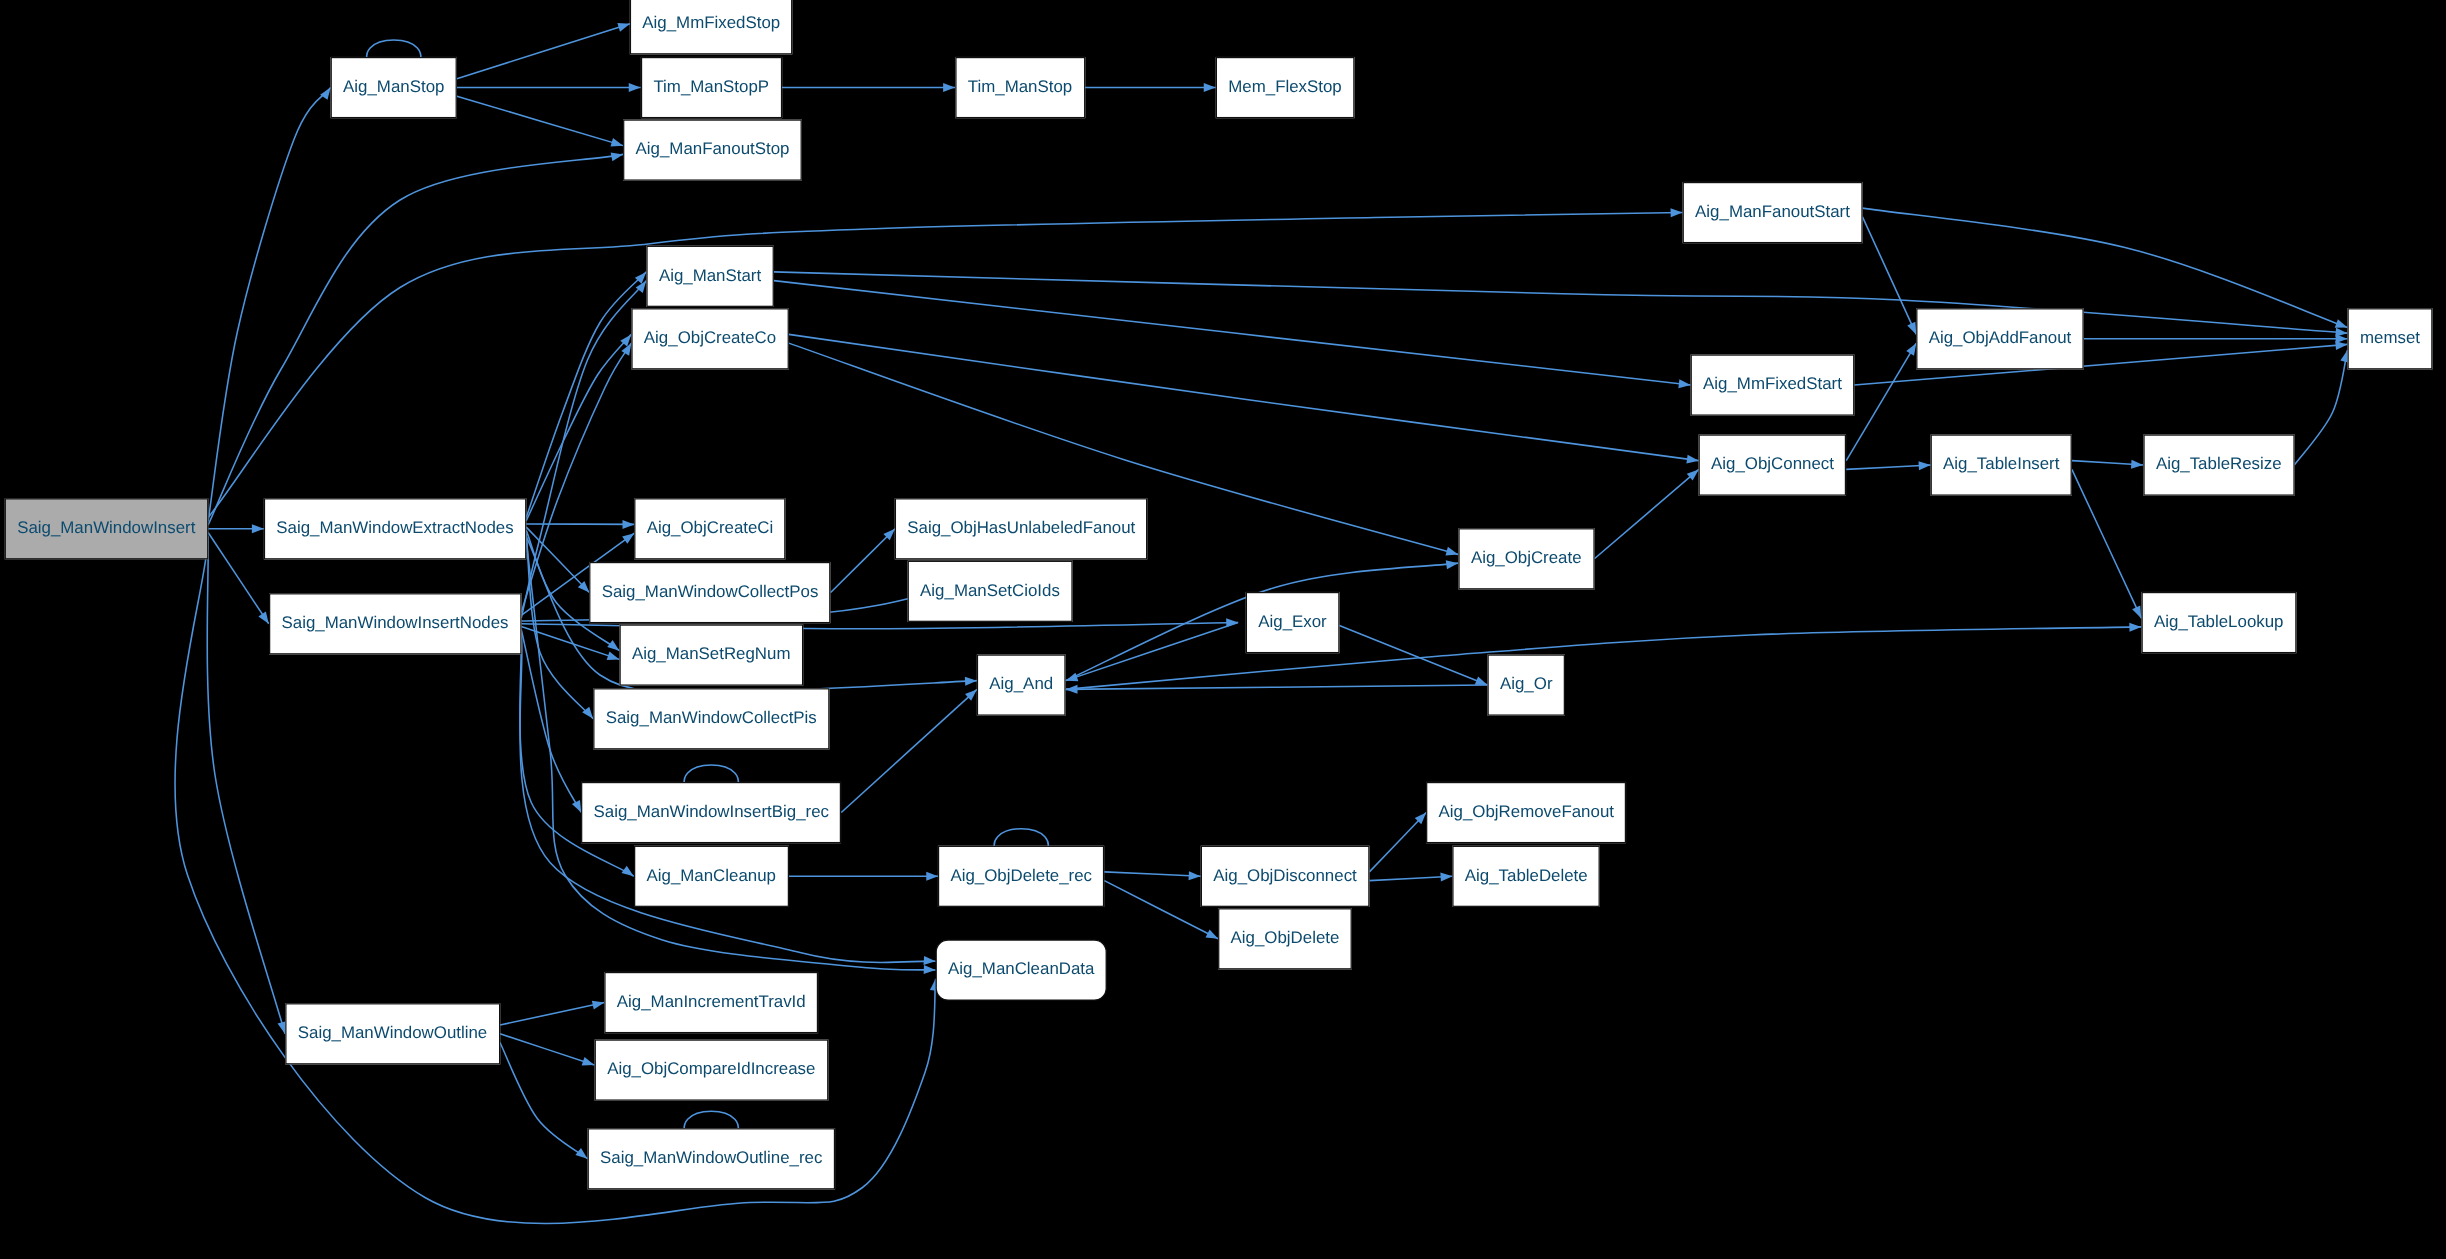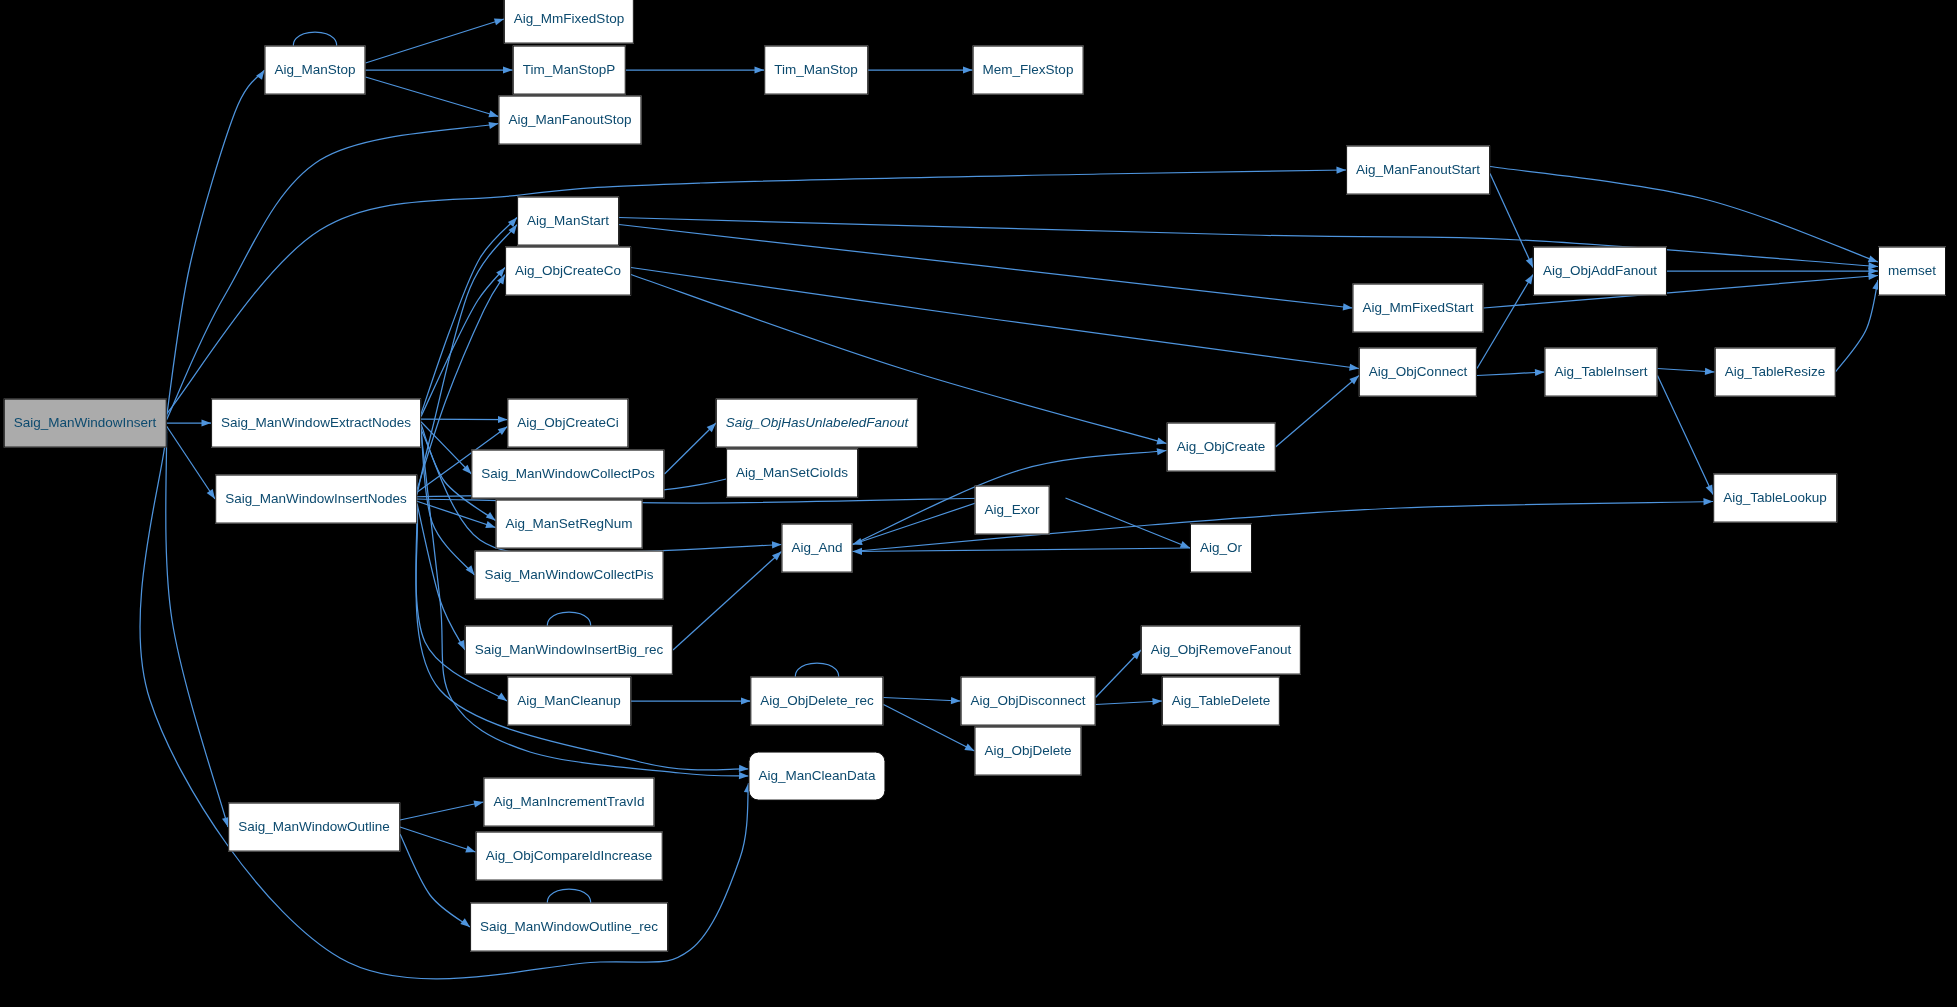--- a/index.html
+++ b/index.html
@@ -276,26 +276,26 @@
     <div class="node" style="left: 568px; top: 221px;">Aig_ManStart</div>
     <div class="node" style="left: 568px; top: 271px;">Aig_ObjCreateCo</div>
     <div class="node" style="left: 1600px; top: 271px;">Aig_ObjAddFanout</div>
     <div class="node" style="left: 1912px; top: 271px;">memset</div>
     <div class="node" style="left: 1418px; top: 308px;">Aig_MmFixedStart</div>
     <div class="node" style="left: 1418px; top: 372px;">Aig_ObjConnect</div>
     <div class="node" style="left: 1601px; top: 372px;">Aig_TableInsert</div>
     <div class="node" style="left: 1775px; top: 372px;">Aig_TableResize</div>
     <div class="node" style="left: 316px; top: 423px;">Saig_ManWindowExtractNodes</div>
     <div class="node" style="left: 568px; top: 423px;">Aig_ObjCreateCi</div>
-    <div class="node" style="left: 817px; top: 423px; font-style: italic;">Saig_ObjHasUnlabeledFanout</div>
+    <div class="node" style="left: 817px; top: 423px;">Saig_ObjHasUnlabeledFanout</div>
     <div class="node" style="left: 792px; top: 473px; text-align: right;">Aig_ManSetCioIds</div>
     <div class="node" style="left: 568px; top: 474px;">Saig_ManWindowCollectPos</div>
     <div class="node" style="left: 316px; top: 499px;">Saig_ManWindowInsertNodes</div>
     <div class="node" style="left: 569px; top: 524px;">Aig_ManSetRegNum</div>
-    <div class="node" style="left: 1012px; top: 498px; margin-top: 12px;">Aig_Exor</div>
+    <div class="node" style="left: 1034px; top: 498px;">Aig_Exor</div>
     <div class="node" style="left: 1775px; top: 498px;">Aig_TableLookup</div>
     <div class="node" style="left: 817px; top: 548px;">Aig_And</div>
     <div class="node" style="left: 1221px; top: 548px;">Aig_Or</div>
     <div class="node" style="left: 1221px; top: 447px;">Aig_ObjCreate</div>
     <div class="node" style="left: 569px; top: 575px;">Saig_ManWindowCollectPis</div>
     <div class="node" style="left: 569px; top: 650px;">Saig_ManWindowInsertBig_rec</div>
     <div class="node" style="left: 1221px; top: 650px;">Aig_ObjRemoveFanout</div>
     <div class="node" style="left: 569px; top: 701px;">Aig_ManCleanup</div>
     <div class="node" style="left: 817px; top: 701px;">Aig_ObjDelete_rec</div>
     <div class="node" style="left: 1028px; top: 701px;">Aig_ObjDisconnect</div>

